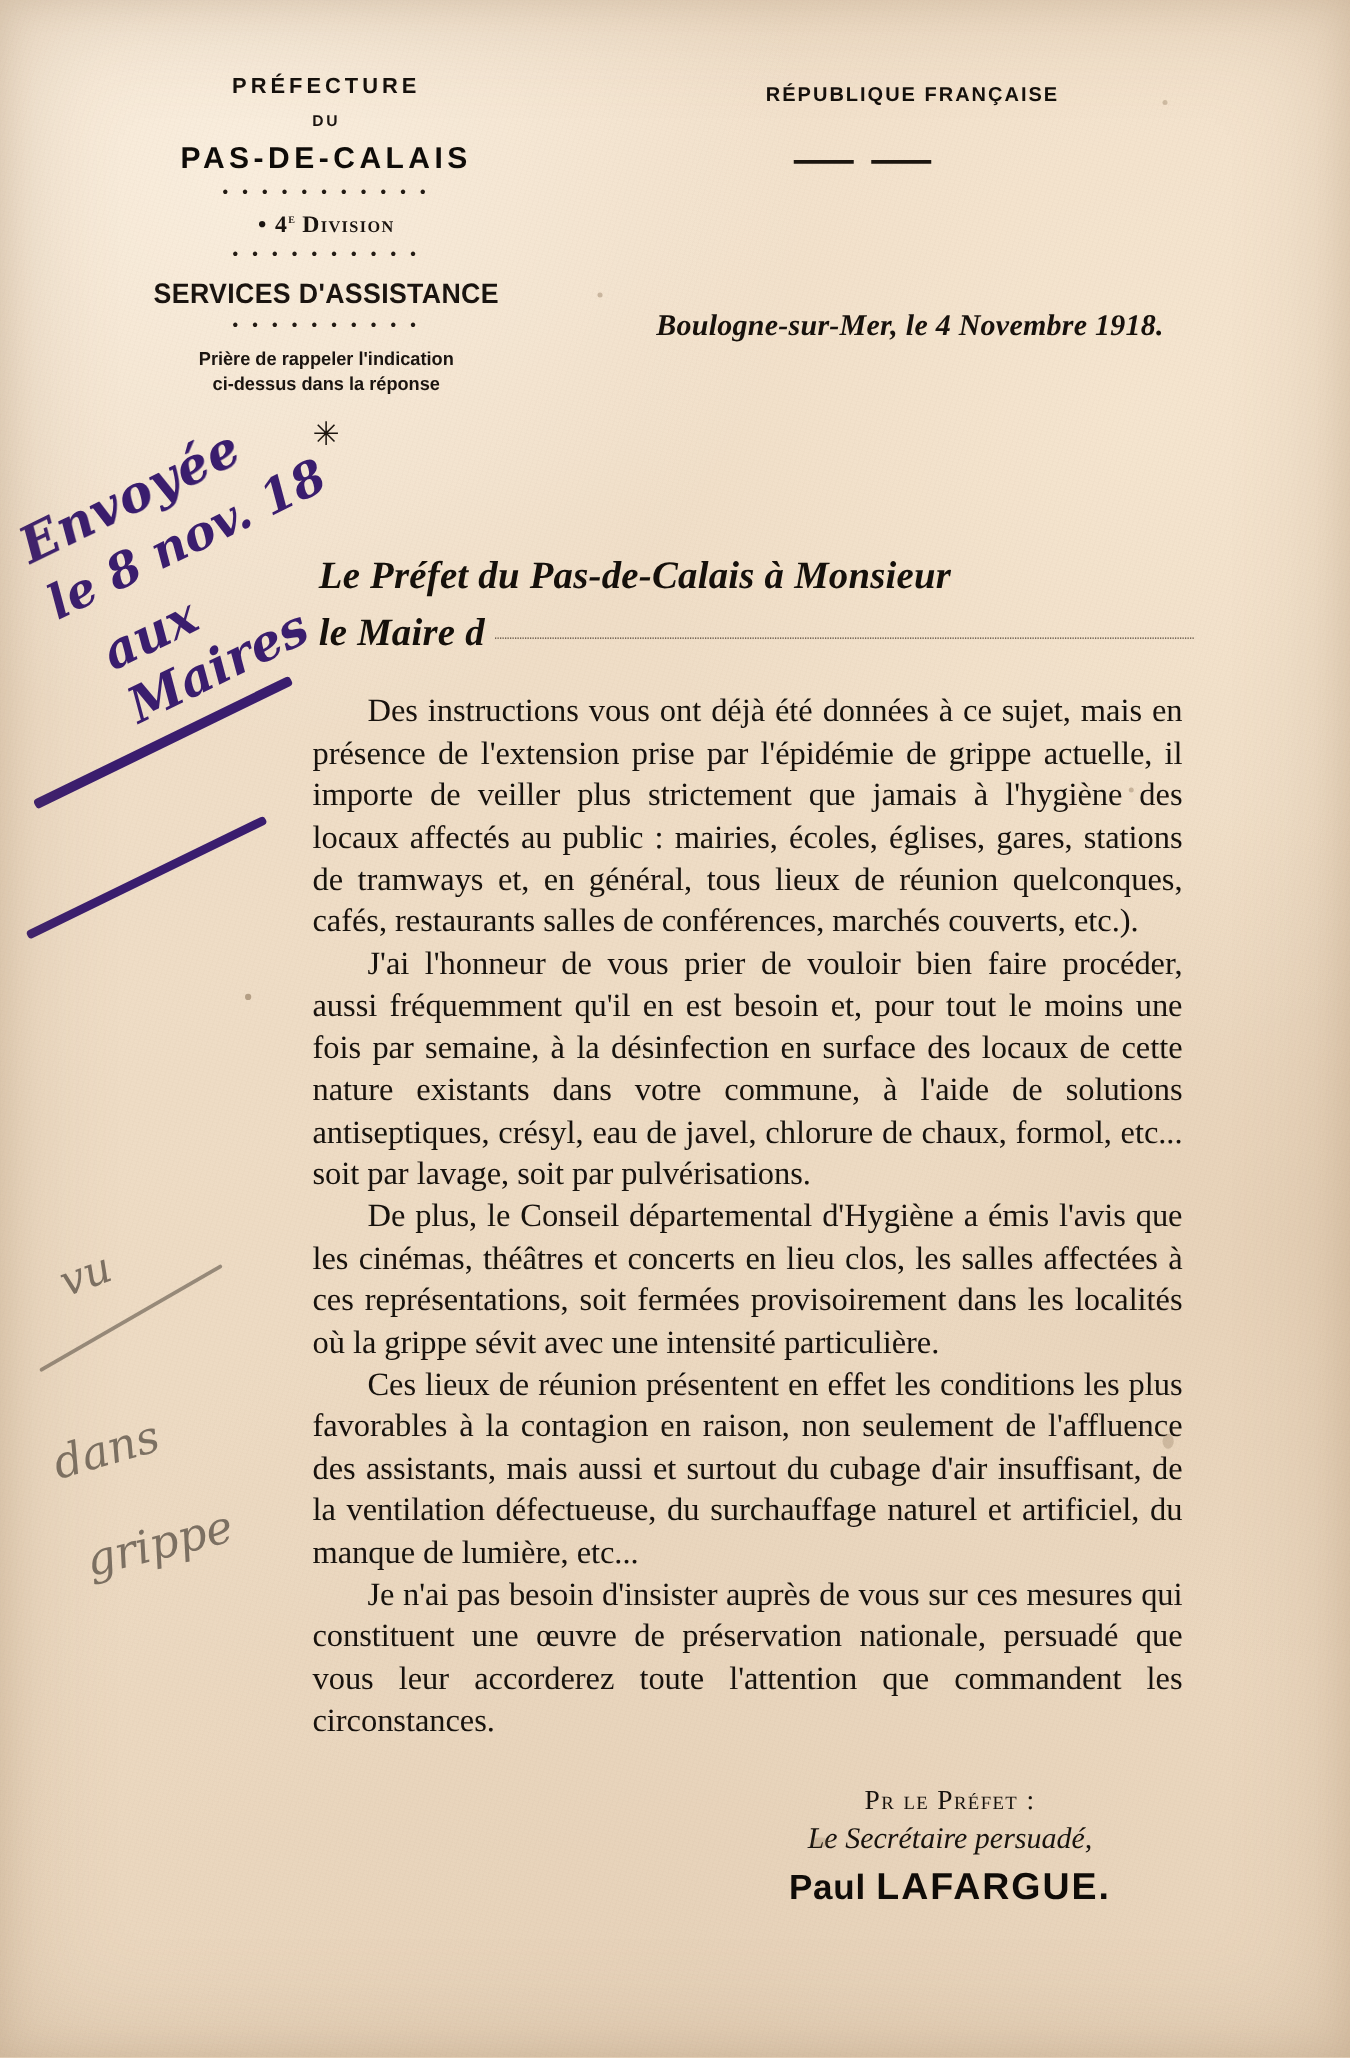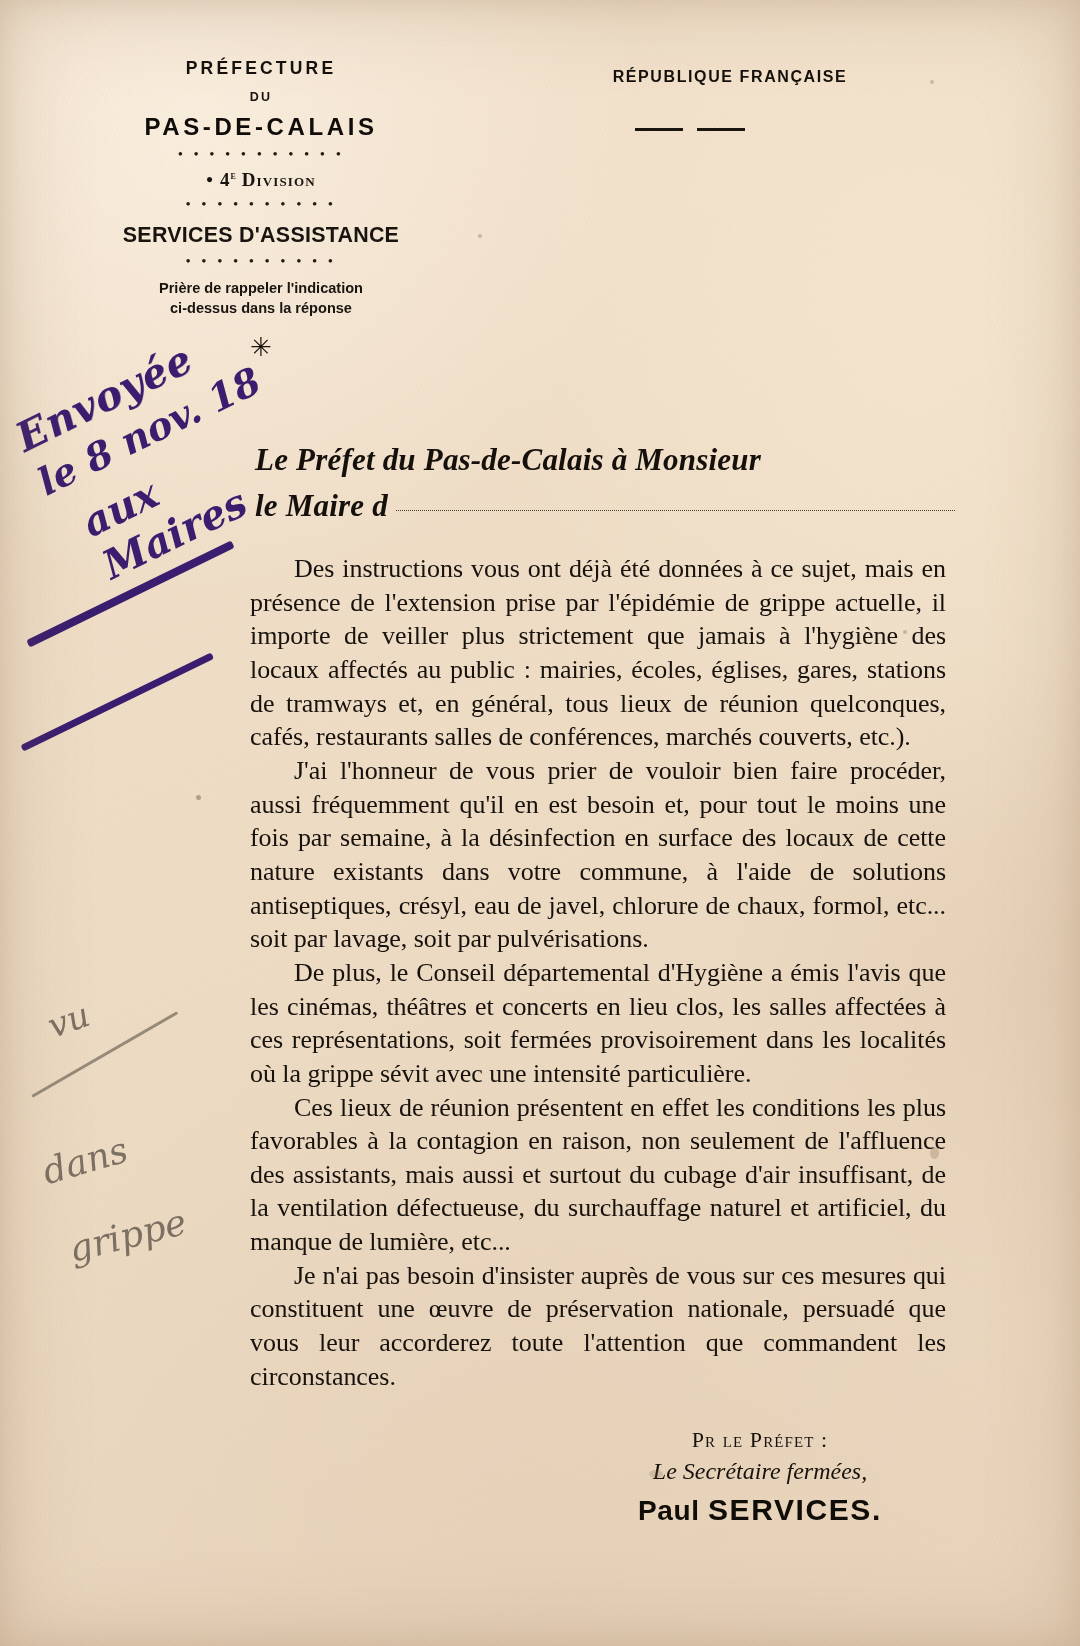--- a/index.html
+++ b/index.html
@@ -194,42 +194,43 @@
       <div>ci-dessus dans la réponse</div>
     </div>
     <div class="ornament">✳</div>
   </div>
 
   <div class="rep-fr">RÉPUBLIQUE FRANÇAISE</div>
   <div class="rule-pair">
     <span></span>
     <span></span>
   </div>
+  <div class="datestamp">Boulogne-sur-Mer, le 4 Novembre 1918.</div>
 
   <div class="addr-title">
     <div>Le Préfet du Pas-de-Calais à Monsieur</div>
     <div class="addr-line2">
       <span>le Maire d</span>
       <span class="addr-dots"></span>
     </div>
   </div>
 
   <div class="body-text">
     <p>Des instructions vous ont déjà été données à ce sujet, mais en présence de l'extension prise par l'épidémie de grippe actuelle, il importe de veiller plus strictement que jamais à l'hygiène des locaux affectés au public : mairies, écoles, églises, gares, stations de tramways et, en général, tous lieux de réunion quelconques, cafés, restaurants salles de conférences, marchés couverts, etc.).</p>
     <p>J'ai l'honneur de vous prier de vouloir bien faire procéder, aussi fréquemment qu'il en est besoin et, pour tout le moins une fois par semaine, à la désinfection en surface des locaux de cette nature existants dans votre commune, à l'aide de solutions antiseptiques, crésyl, eau de javel, chlorure de chaux, formol, etc... soit par lavage, soit par pulvérisations.</p>
     <p>De plus, le Conseil départemental d'Hygiène a émis l'avis que les cinémas, théâtres et concerts en lieu clos, les salles affectées à ces représentations, soit fermées provisoirement dans les localités où la grippe sévit avec une intensité particulière.</p>
     <p>Ces lieux de réunion présentent en effet les conditions les plus favorables à la contagion en raison, non seulement de l'affluence des assistants, mais aussi et surtout du cubage d'air insuffisant, de la ventilation défectueuse, du surchauffage naturel et artificiel, du manque de lumière, etc...</p>
     <p>Je n'ai pas besoin d'insister auprès de vous sur ces mesures qui constituent une œuvre de préservation nationale, persuadé que vous leur accorderez toute l'attention que commandent les circonstances.</p>
   </div>
 
   <div class="sigblock">
     <div class="sig-pr">Pr le Préfet :</div>
-    <div class="sig-sec">Le Secrétaire fermées,</div>
+    <div class="sig-sec">Le Secrétaire persuadé,</div>
     <div class="sig-name">
-      <span>Paul </span><span class="sn-last">SERVICES.</span>
+      <span>Paul </span><span class="sn-last">LAFARGUE.</span>
     </div>
   </div>
 
   <div class="ink ink-envoyee">
     <div class="ink-l1">Envoyée</div>
     <div class="ink-l2">le 8 nov. 18</div>
     <div class="ink-l3">aux Maires</div>
   </div>
   <div class="ink-stroke" style="left:28px;top:640px;width:228px;height:8px;transform:rotate(-26deg);"></div>
   <div class="ink-stroke" style="left:22px;top:745px;width:212px;height:7px;transform:rotate(-26deg);"></div>

